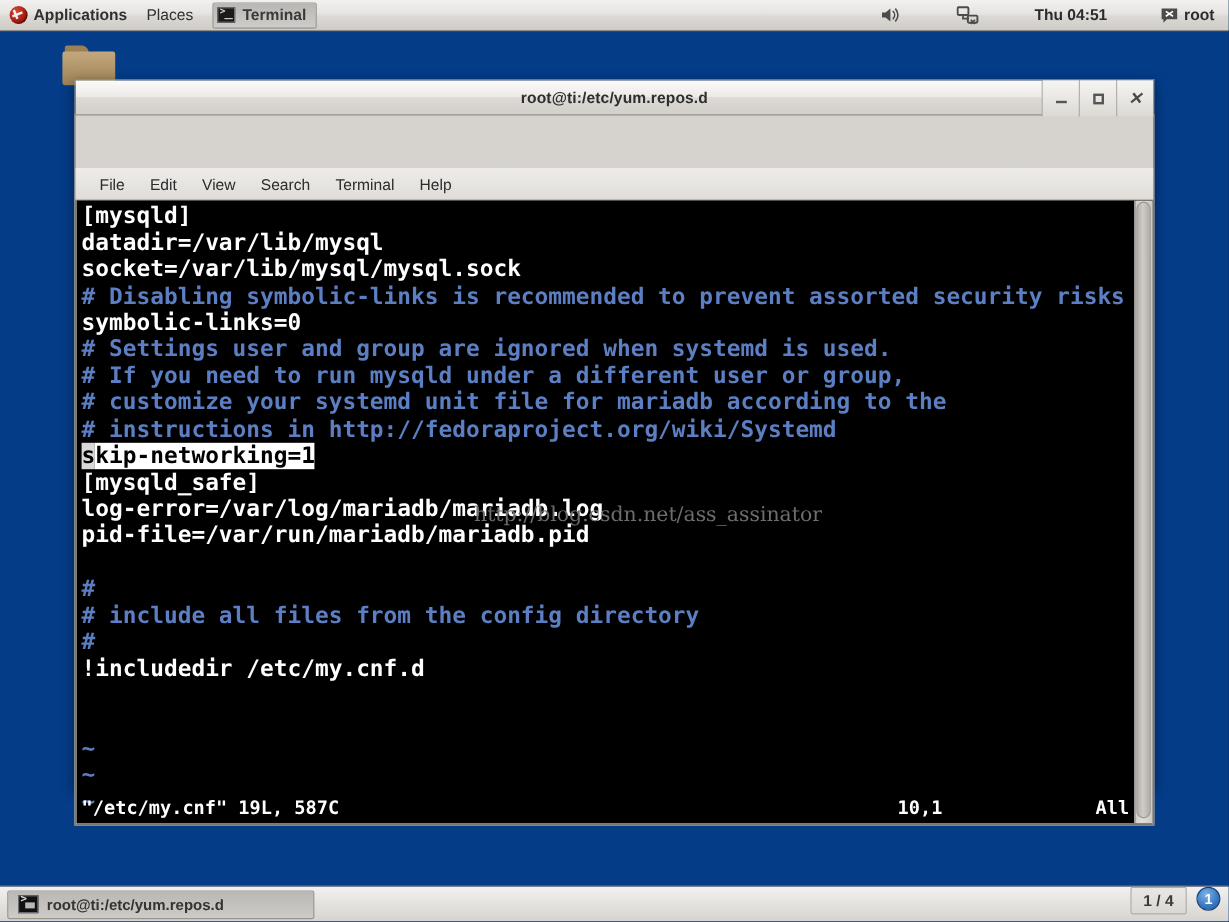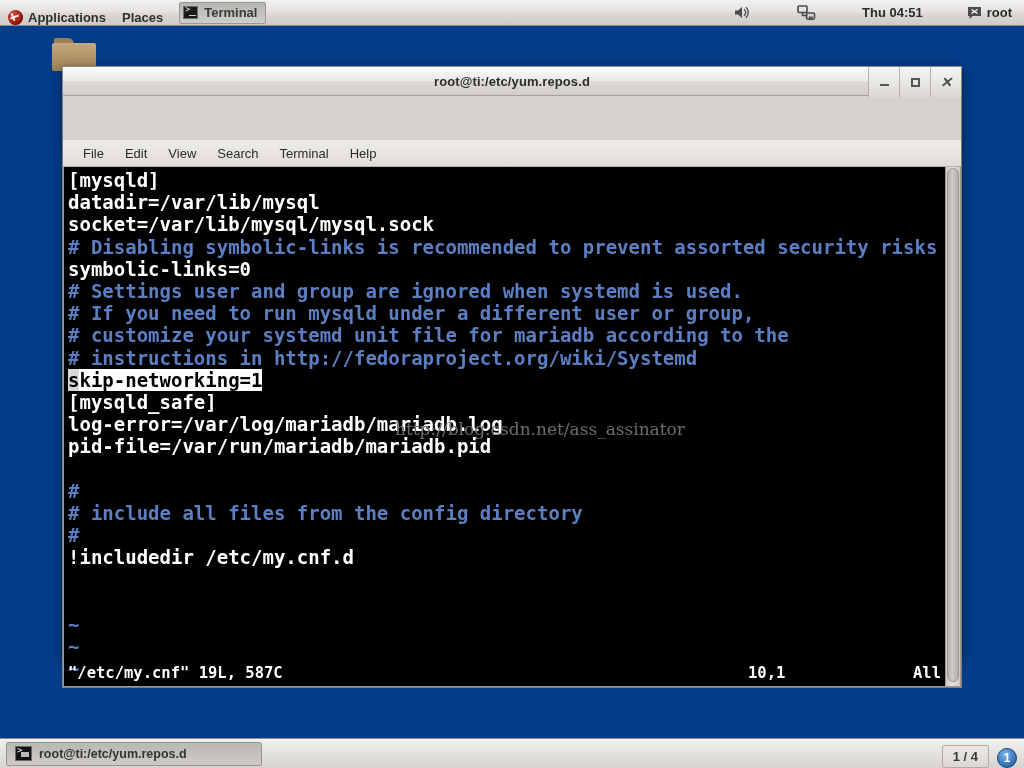--- a/index.html
+++ b/index.html
@@ -28,30 +28,30 @@
     align-items: center;
     font-size: 13px;
     color: #2b2b2b;
     z-index: 50;
   }
   #top-panel .panel-left { display: flex; align-items: center; height: 100%; }
   #top-panel .panel-right { margin-left: auto; display: flex; align-items: center; height: 100%; padding-right: 6px; gap: 32px; }
 
   .menu-btn {
     display: flex;
-    align-items: flex-end;
+    align-items: center;
     gap: 5px;
     height: 100%;
     padding: 0 8px;
     font-size: 13px;
     font-weight: 600;
     color: #303030;
     cursor: default;
   }
-  .menu-btn.plain { font-weight: 700; }
+  .menu-btn.plain { font-weight: 400; }
 
   .fedora-logo {
     width: 15px; height: 15px;
     border-radius: 50%;
     background: radial-gradient(circle at 35% 30%, #d04a3e 0%, #a81a0c 60%, #7c0d04 100%);
     position: relative;
     display: inline-block;
     box-shadow: inset -1px -1px 1px rgba(0,0,0,.4);
   }
   .fedora-logo::before {
@@ -350,21 +350,21 @@
     color: #dcdcdc;
   }
   .term-icon-task::after {
     content: "";
     position: absolute;
     right: 2px; bottom: 3px;
     width: 8px; height: 5px;
     background: #b8b8b8;
   }
 
-  .bp-right { margin-left: auto; display: flex; align-items: flex-end; gap: 8px; padding-right: 7px; height: 100%; }
+  .bp-right { margin-left: auto; display: flex; align-items: flex-start; gap: 8px; padding-right: 7px; height: 100%; }
   .workspace-switcher {
     font-size: 13px;
     font-weight: 700;
     color: #3a3a3a;
     padding: 3px 10px;
     background: linear-gradient(to bottom, #e9e7e4, #dbd8d3);
     border: 1px solid #b0ada8;
     border-radius: 2px;
     cursor: default;
   }

